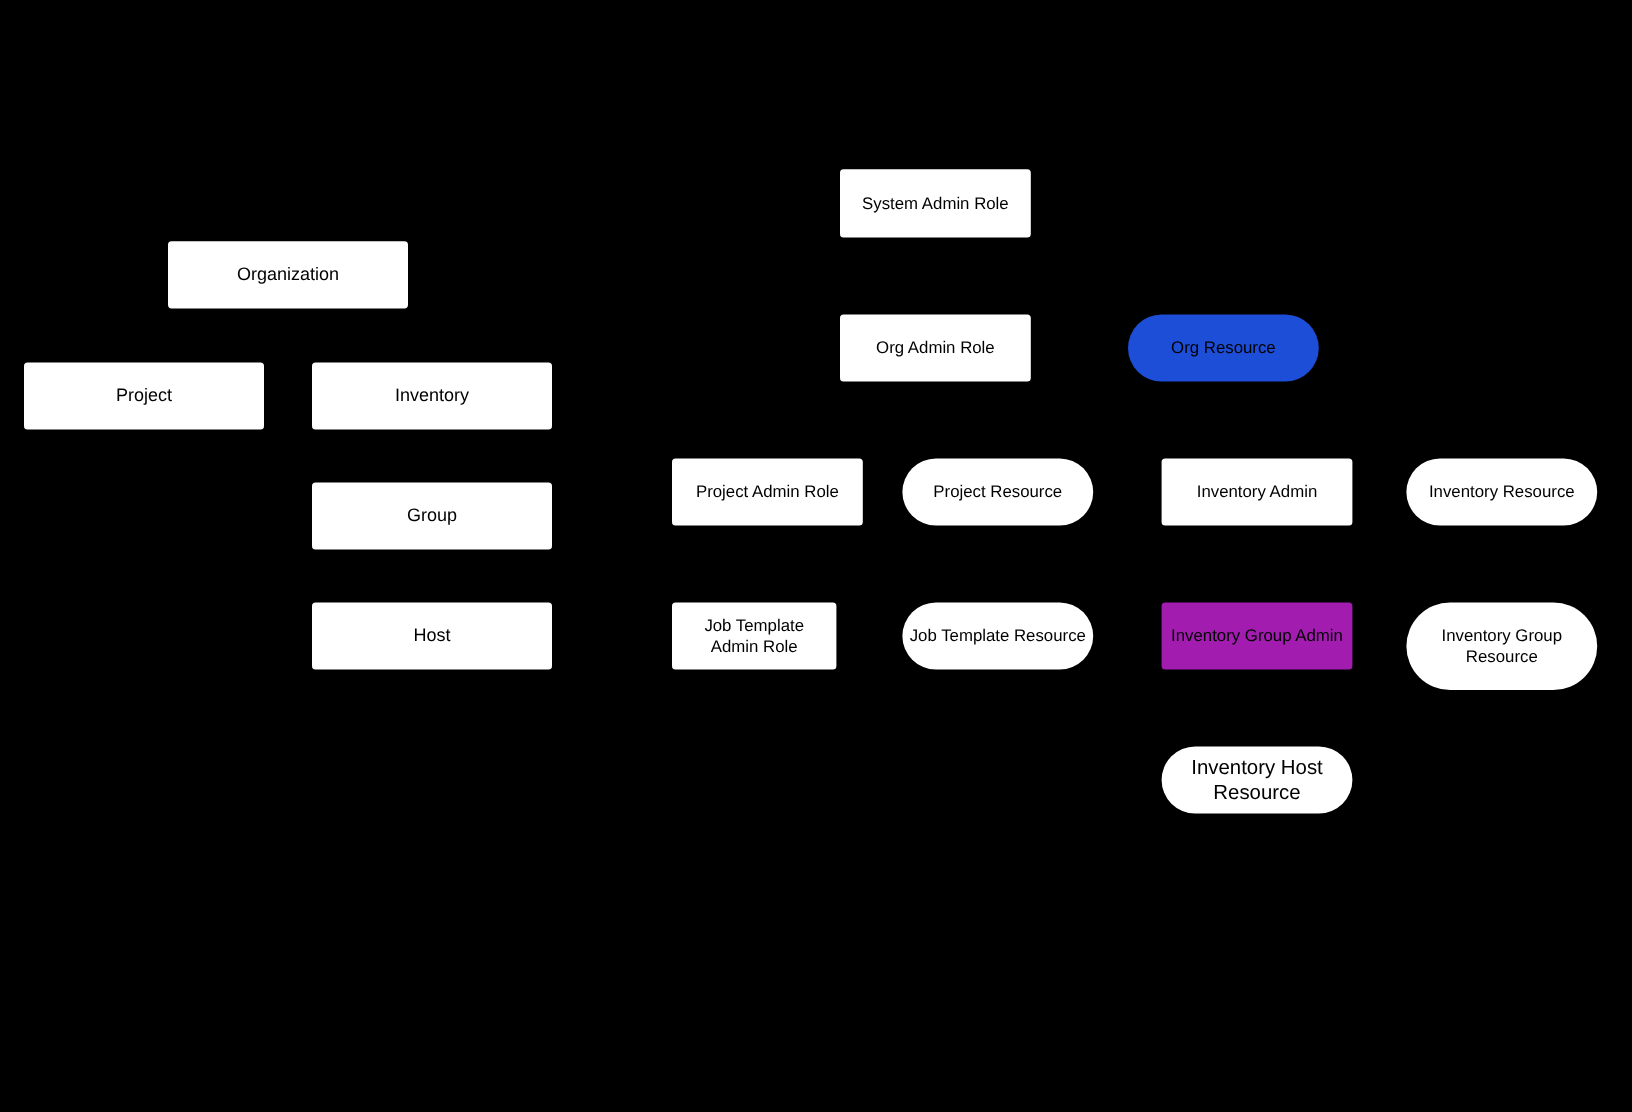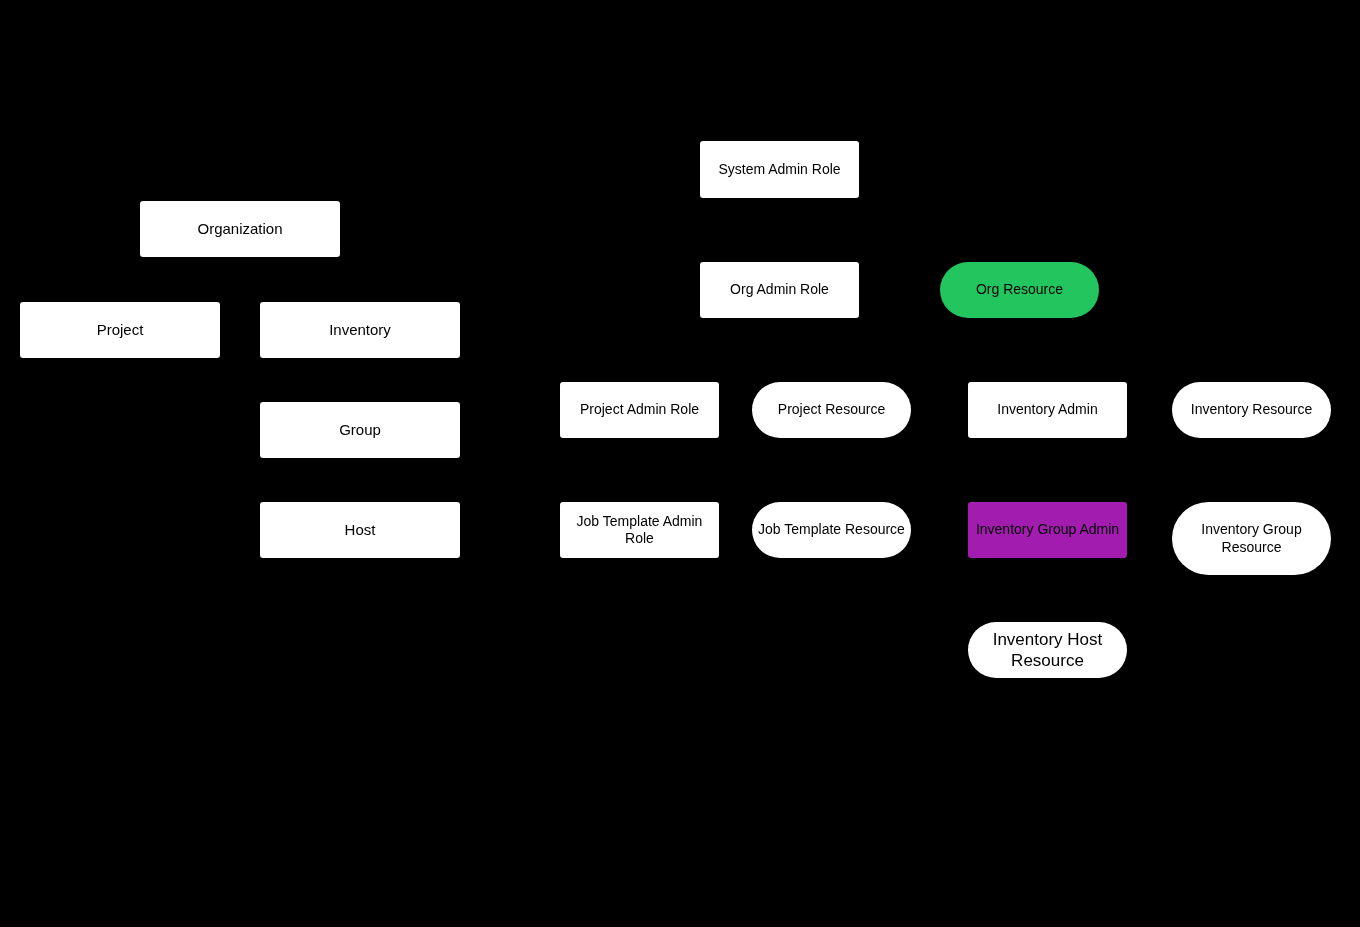--- a/index.html
+++ b/index.html
@@ -64,36 +64,36 @@
     </div>
     <div class="node rect" style="left: 260px; top: 502px; width: 200px; height: 56px; font-size: 15px; background: rgb(255, 255, 255); color: rgb(0, 0, 0);">
       <span>Host</span>
     </div>
     <div class="node rect" style="left: 700px; top: 141px; width: 159px; height: 57px; font-size: 14px; background: rgb(255, 255, 255); color: rgb(0, 0, 0);">
       <span>System Admin Role</span>
     </div>
     <div class="node rect" style="left: 700px; top: 262px; width: 159px; height: 56px; font-size: 14px; background: rgb(255, 255, 255); color: rgb(0, 0, 0);">
       <span>Org Admin Role</span>
     </div>
-    <div class="node pill" style="left: 940px; top: 262px; width: 159px; height: 56px; font-size: 14px; background: #22c55e; color: rgb(0, 0, 0); justify-content: flex-end;">
+    <div class="node pill" style="left: 940px; top: 262px; width: 159px; height: 56px; font-size: 14px; background: #1d4ed8; color: rgb(0, 0, 0); justify-content: flex-end;">
       <span>Org Resource</span>
     </div>
     <div class="node rect" style="left: 560px; top: 382px; width: 159px; height: 56px; font-size: 14px; background: rgb(255, 255, 255); color: rgb(0, 0, 0);">
       <span>Project Admin Role</span>
     </div>
     <div class="node pill" style="left: 752px; top: 382px; width: 159px; height: 56px; font-size: 14px; background: rgb(255, 255, 255); color: rgb(0, 0, 0);">
       <span>Project Resource</span>
     </div>
     <div class="node rect" style="left: 968px; top: 382px; width: 159px; height: 56px; font-size: 14px; background: rgb(255, 255, 255); color: rgb(0, 0, 0);">
       <span>Inventory Admin</span>
     </div>
     <div class="node pill" style="left: 1172px; top: 382px; width: 159px; height: 56px; font-size: 14px; background: rgb(255, 255, 255); color: rgb(0, 0, 0);">
       <span>Inventory Resource</span>
     </div>
-    <div class="node rect" style="left: 560px; top: 502px; width: 159px; height: 56px; font-size: 14px; background: rgb(255, 255, 255); color: rgb(0, 0, 0);">
+    <div class="node rect" style="left: 560px; top: 502px; width: 137px; height: 56px; font-size: 14px; background: rgb(255, 255, 255); color: rgb(0, 0, 0);">
       <span>Job Template Admin Role</span>
     </div>
     <div class="node pill" style="left: 752px; top: 502px; width: 159px; height: 56px; font-size: 14px; background: rgb(255, 255, 255); color: rgb(0, 0, 0);">
       <span>Job Template Resource</span>
     </div>
     <div class="node rect" style="left: 968px; top: 502px; width: 159px; height: 56px; font-size: 14px; background: #a21caf; color: rgb(0, 0, 0);">
       <span>Inventory Group Admin</span>
     </div>
     <div class="node pill" style="left: 1172px; top: 502px; width: 159px; height: 73px; font-size: 14px; background: rgb(255, 255, 255); color: rgb(0, 0, 0);">
       <span>Inventory Group Resource</span>

